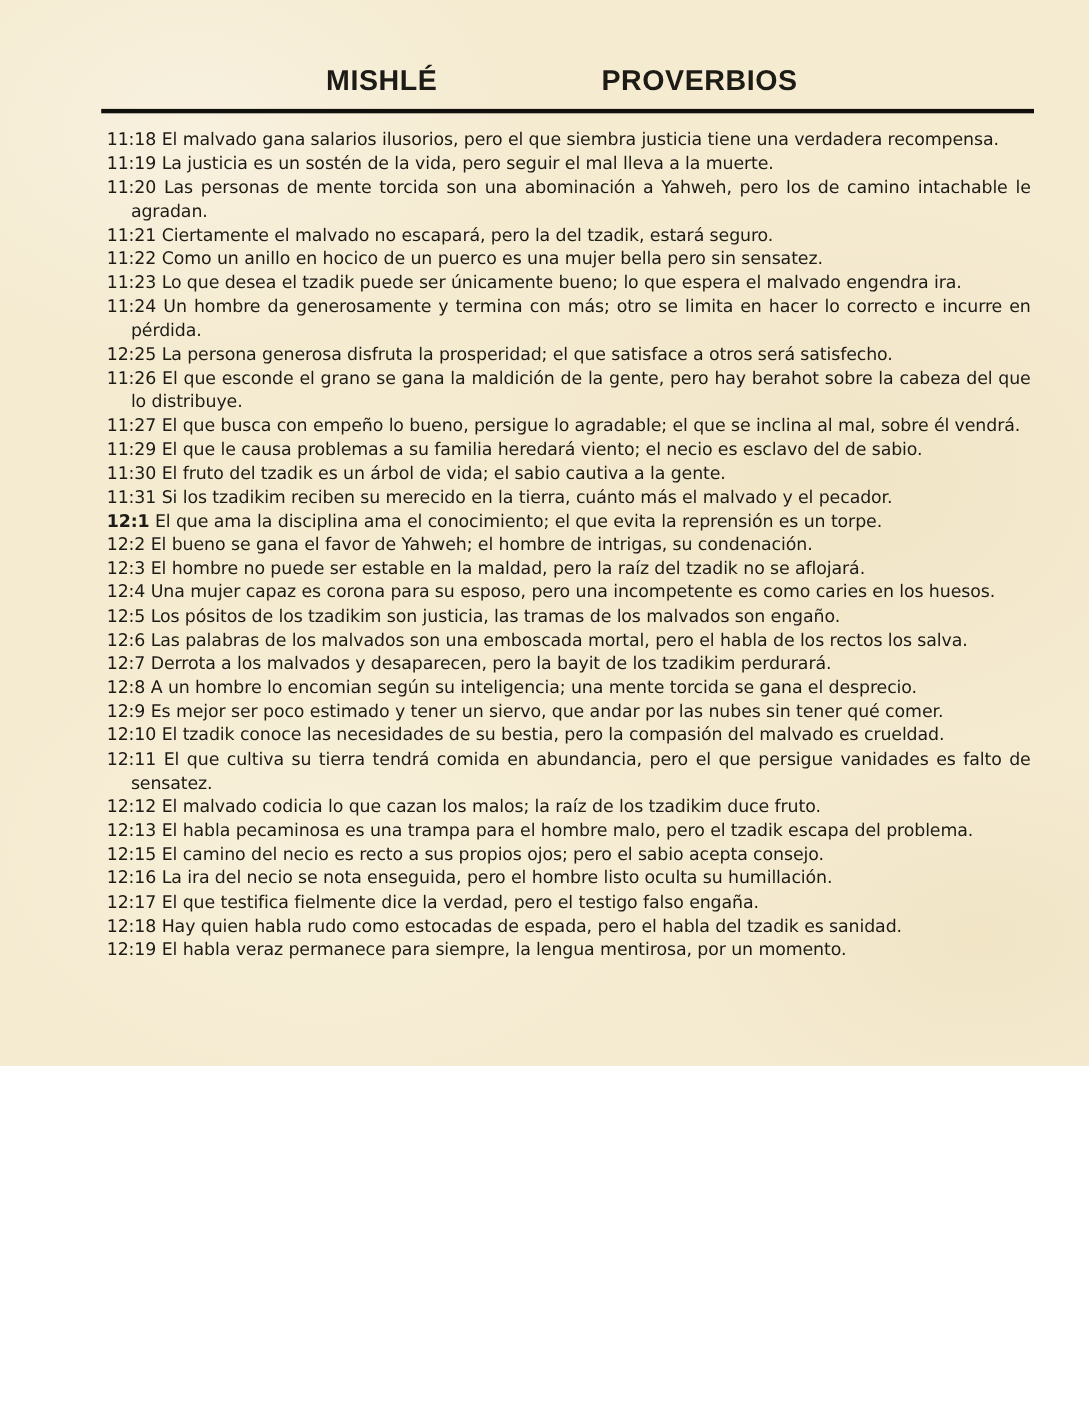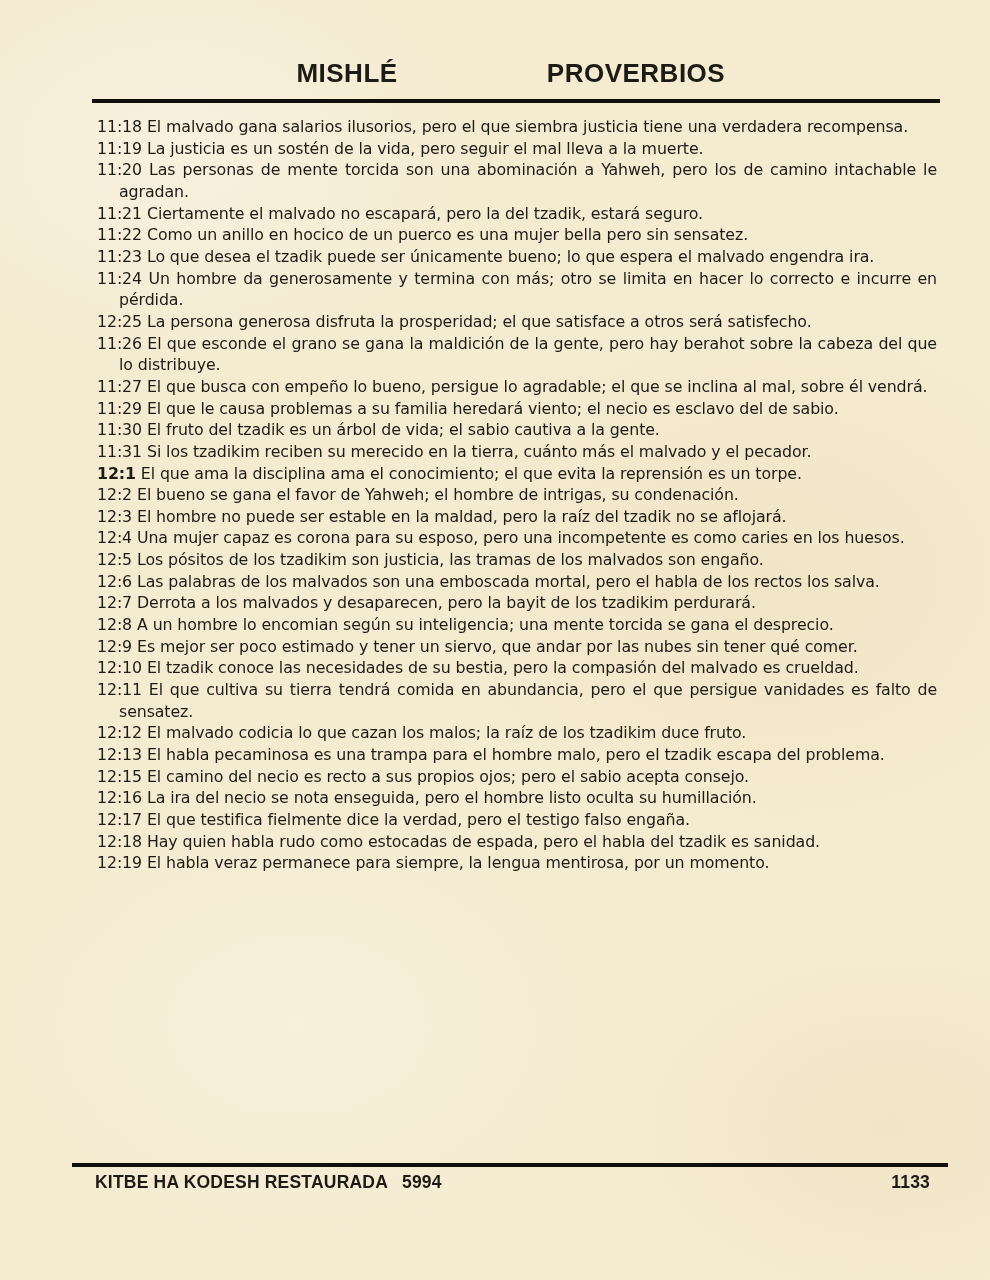--- a/index.html
+++ b/index.html
@@ -9,21 +9,21 @@
   }
   * { margin: 0; padding: 0; box-sizing: border-box; }
   html, body { width: 990px; height: 1280px; }
   body {
     font-family: "DejaVu Sans", sans-serif;
     color: var(--text);
   }
   .page {
     position: relative;
     width: 990px;
-    height: 1280px;
+    height: 969px;
     overflow: hidden;
     background:
       radial-gradient(ellipse 420px 300px at 18% 12%, rgba(255,255,255,0.30), rgba(255,255,255,0) 70%),
       radial-gradient(ellipse 500px 380px at 78% 45%, rgba(233,217,178,0.35), rgba(233,217,178,0) 70%),
       radial-gradient(ellipse 460px 320px at 30% 80%, rgba(255,252,240,0.28), rgba(255,252,240,0) 70%),
       radial-gradient(ellipse 380px 260px at 90% 88%, rgba(231,214,172,0.30), rgba(231,214,172,0) 70%),
       var(--background);
   }
   
   .header-title {

